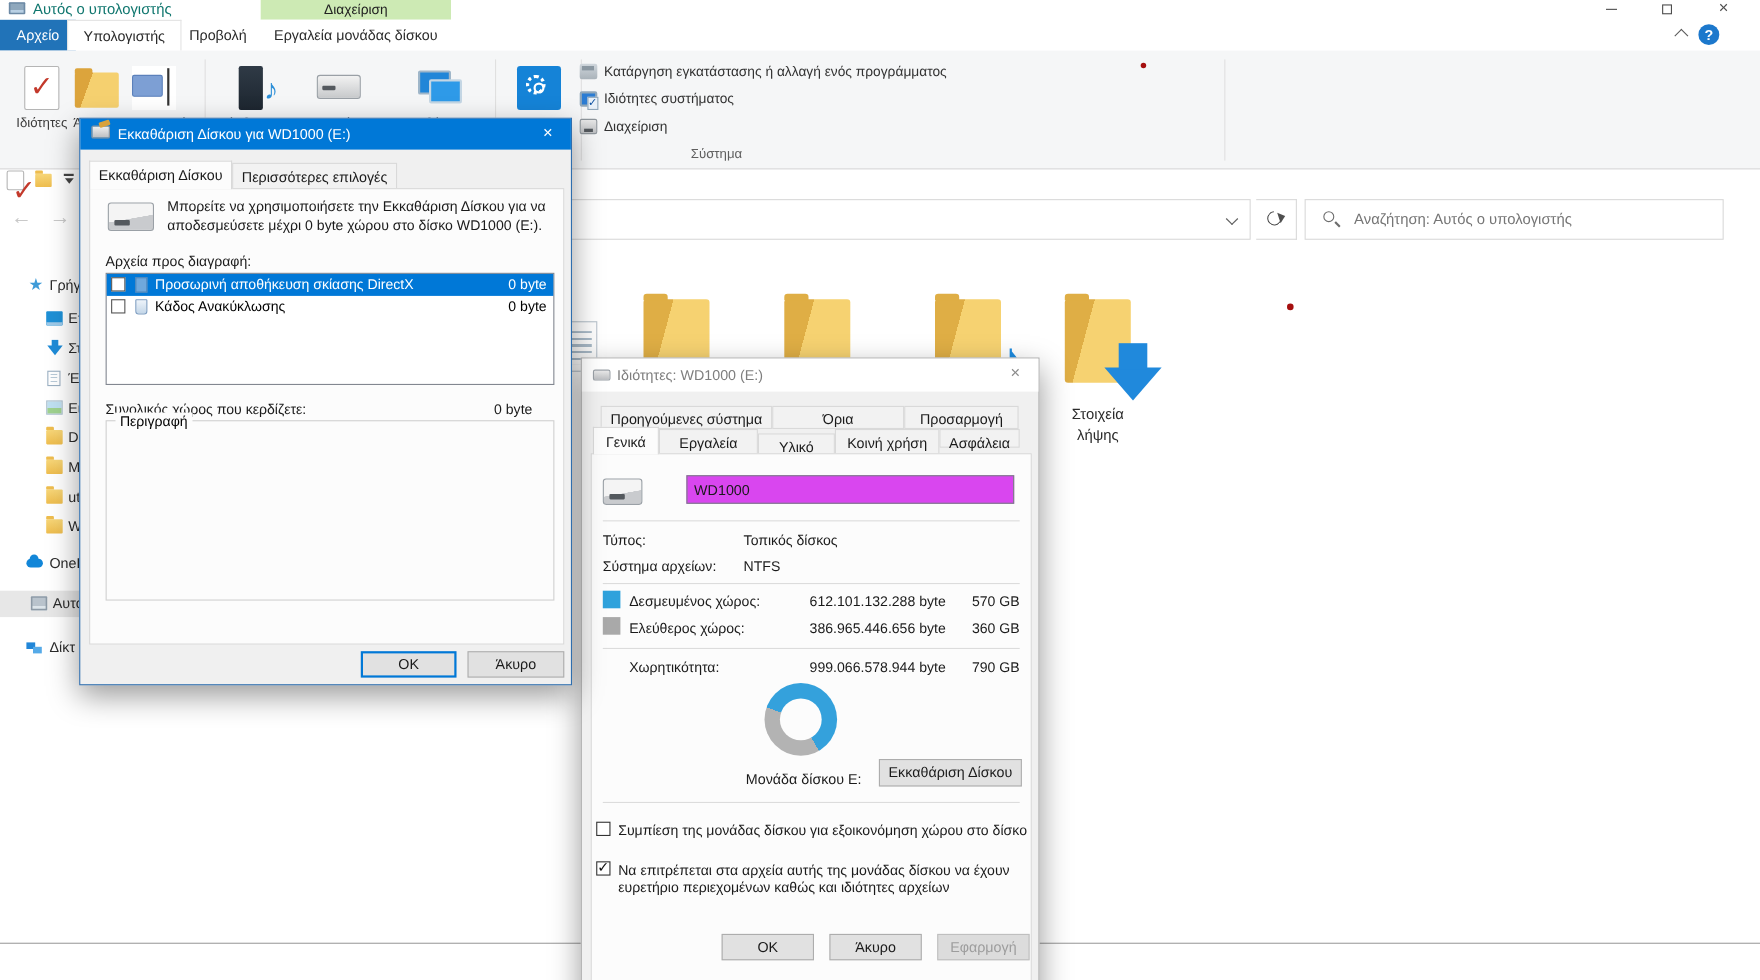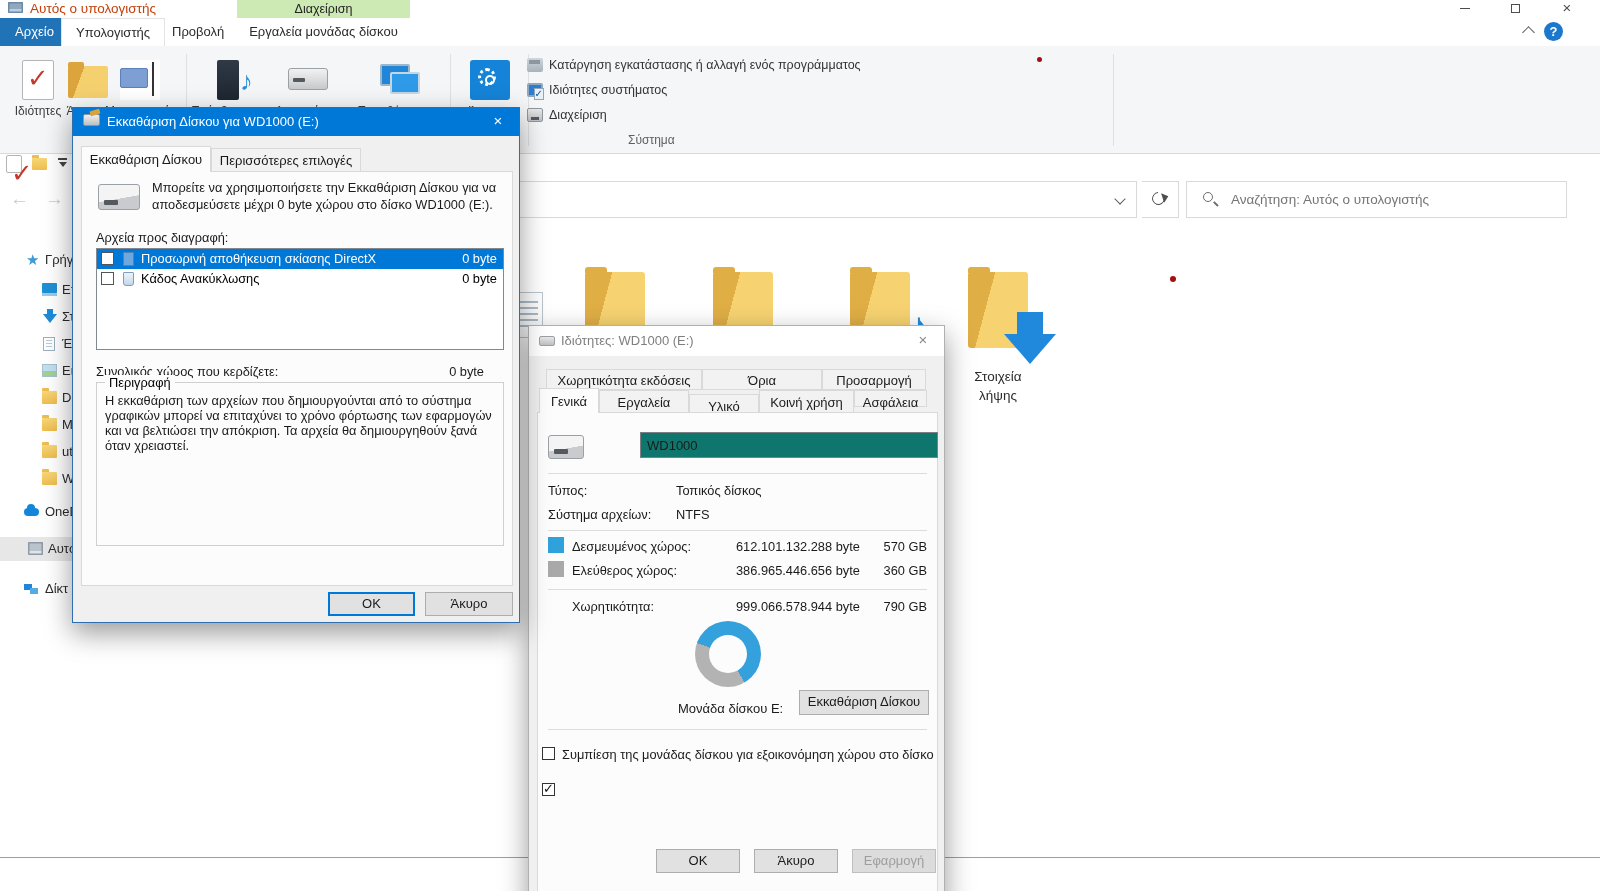--- a/index.html
+++ b/index.html
@@ -9,21 +9,21 @@
   
   .desktop{position:absolute;left:0;top:856px;width:1600px;height:35px;
     background:linear-gradient(90deg,#0a3f9e 0%,#0c6fd6 22%,#0e86e4 55%,#0b72d8 100%);z-index:1;}
   .desktop-label{position:absolute;top:12px;color:#fff;font-size:11.5px;text-shadow:0 1px 2px rgba(0,0,0,.85);white-space:nowrap;}
 
   
   .explorer{position:absolute;left:0;top:0;width:1600px;height:858px;background:#fff;z-index:2;border-bottom:1px solid #9e9e9e;}
 
   .titlebar{position:absolute;left:0;top:0;width:100%;height:18px;background:#fff;}
   .app-icon{position:absolute;left:8px;top:2px;width:15px;height:11px;background:#8fa8bd;border-radius:1px;box-shadow:inset 0 0 0 1.5px #6d8aa5, inset 0 -4px 0 #b9d0e4;}
-  .app-title{position:absolute;left:30px;top:1px;font-size:13.5px;color:#c2410c;}
+  .app-title{position:absolute;left:30px;top:1px;font-size:13.5px;color:#0f766e;}
   .ctx-group{position:absolute;left:237px;top:0;width:173px;height:18px;background:#cdeab4;color:#222;font-size:12.5px;text-align:center;line-height:18px;}
   .winbtn{position:absolute;top:0;width:34px;height:17px;color:#4d4d4d;font-size:13px;text-align:center;line-height:15px;}
   .wb-line{display:inline-block;width:10px;height:0;border-top:1px solid #4d4d4d;vertical-align:middle;}
   .wb-box{display:inline-block;width:9px;height:9px;border:1px solid #4d4d4d;vertical-align:middle;}
 
   .ribbontabs{position:absolute;left:0;top:18px;width:100%;height:28px;background:#fff;}
   .rtab{position:absolute;top:0;height:28px;font-size:13px;color:#2b2b2b;text-align:center;line-height:28px;padding:0 14px;}
   .rtab.file{background:#2173b8;color:#fff;}
   .rtab.active{border:1px solid #e3e3e3;border-bottom:none;background:#fff;}
   .rtab.ctx{background:#fff;}
@@ -162,21 +162,21 @@
   .props .dlg-title .ttxt{position:absolute;left:32px;top:0;}
   .props .dlg-x{height:30px;line-height:28px;color:#8a8a8a;font-size:15px;}
   .props-ic{position:absolute;left:10px;top:10px;width:16px;height:10px;background:linear-gradient(#e8e8e8,#bdbfc2);border:1px solid #9aa0a6;border-radius:2px;}
   .ppage{left:8px;top:86px;width:401px;height:500px;}
   .prow{position:absolute;font-size:12.8px;color:#1a1a1a;white-space:nowrap;}
   .phr{position:absolute;left:10px;width:379px;height:1px;background:#dcdcdc;}
   .sq{position:absolute;width:16px;height:16px;}
   .donut{position:absolute;left:157px;top:208px;width:66px;height:66px;border-radius:50%;}
   .donut::after{content:"";position:absolute;left:14px;top:14px;width:38px;height:38px;border-radius:50%;background:#fcfcfc;}
   .gbcol{position:absolute;width:70px;text-align:right;}
-  .namein{position:absolute;left:86px;top:19px;width:298px;height:26px;border:1px solid #7a8086;background:#0f766e;font-size:13px;padding:0 6px;color:#1a1a1a;margin-left:16px;}
+  .namein{position:absolute;left:86px;top:19px;width:298px;height:26px;border:1px solid #7a8086;background:#d946ef;font-size:13px;padding:0 6px;color:#1a1a1a;}
   .wrap2{white-space:normal;line-height:15.5px;}
 </style>
 </head>
 <body>
 
 <div class="screen">
 
 
   <div class="explorer">
 
@@ -337,21 +337,21 @@
 
   <div class="reddot" style="left:1037px;top:57px;width:5px;height:5px"></div>
   <div class="reddot" style="left:1170px;top:276px;width:6px;height:6px"></div>
 
   <div class="dlg props">
     <div class="dlg-title">
       <span class="props-ic"></span>
       <span class="ttxt">Ιδιότητες: WD1000 (E:)</span>
       <span class="dlg-x">×</span>
     </div>
-    <div class="tab" style="left:17px;top:43px;width:156px;height:21px;line-height:21px">Χωρητικότητα εκδόσεις</div>
+    <div class="tab" style="left:17px;top:43px;width:156px;height:21px;line-height:21px">Προηγούμενες σύστημα</div>
     <div class="tab" style="left:173px;top:43px;width:120px;height:21px;line-height:21px">Όρια</div>
     <div class="tab" style="left:293px;top:43px;width:104px;height:21px;line-height:21px">Προσαρμογή</div>
     <div class="tab on" style="left:10px;top:62px;width:60px;height:25px;line-height:25px">Γενικά</div>
     <div class="tab" style="left:70px;top:64px;width:90px;height:23px;line-height:23px">Εργαλεία</div>
     <div class="tab" style="left:160px;top:68px;width:70px;height:23px;line-height:23px">Υλικό</div>
     <div class="tab" style="left:230px;top:64px;width:95px;height:23px;line-height:23px">Κοινή χρήση</div>
     <div class="tab" style="left:325px;top:64px;width:73px;height:17px;line-height:23px">Ασφάλεια</div>
 
     <div class="page ppage">
       <span class="hddico" style="left:10px;top:22px;width:36px;height:24px"></span>
@@ -381,20 +381,21 @@
 
       <div class="donut" style="background: conic-gradient(from 150deg, rgb(179, 179, 179) 0deg, rgb(179, 179, 179) 38.7%, rgb(52, 161, 220) 38.7%, rgb(52, 161, 220) 100%);"></div>
       <span class="prow" style="left:140px;top:288px;font-size:13px">Μονάδα δίσκου E:</span>
       <div class="btn" style="left:261px;top:277px;width:130px;height:25px">Εκκαθάριση Δίσκου</div>
       <div class="phr" style="top:316px"></div>
 
       <span class="cbx" style="left:4px;top:334px;border-color:#333"></span>
       <span class="prow" style="left:24px;top:334px">Συμπίεση της μονάδας δίσκου για εξοικονόμηση χώρου στο δίσκο</span>
 
       <span class="cbx checked" style="left:4px;top:370px;border-color:#333"></span>
+      <span class="prow wrap2" style="left:24px;top:370px;width:362px;white-space:normal">Να επιτρέπεται στα αρχεία αυτής της μονάδας δίσκου να έχουν ευρετήριο περιεχομένων καθώς και ιδιότητες αρχείων</span>
     </div>
 
     <div class="btn" style="left:127px;top:523px;width:84px">OK</div>
     <div class="btn" style="left:225px;top:523px;width:84px">Άκυρο</div>
     <div class="btn dis" style="left:323px;top:523px;width:84px">Εφαρμογή</div>
   </div>
 
   <div class="dlg cleanup">
     <div class="dlg-title">
       <span class="clean-ic"></span>
@@ -422,21 +423,20 @@
           <span style="position:absolute;left:44px">Κάδος Ανακύκλωσης</span>
           <span class="rsz">0 byte</span>
         </div>
       </div>
 
       <div class="ctext" style="left:14px;top:192px">Συνολικός χώρος που κερδίζετε:</div>
       <div class="ctext" style="right:28px;top:192px;position:absolute">0 byte</div>
 
       <div class="fieldset">
         <span class="leg">Περιγραφή</span>
-        <div class="ftxt">Η εκκαθάριση των αρχείων που δημιουργούνται από το σύστημα γραφικών μπορεί να επιταχύνει το χρόνο φόρτωσης των εφαρμογών και να βελτιώσει την απόκριση. Τα αρχεία θα δημιουργηθούν ξανά όταν χρειαστεί.</div>
       </div>
     </div>
 
     <div class="btn def" style="left:255px;top:484px;width:87px">OK</div>
     <div class="btn" style="left:352px;top:484px;width:88px">Άκυρο</div>
   </div>
 
 </div>
 
 </body></html>

